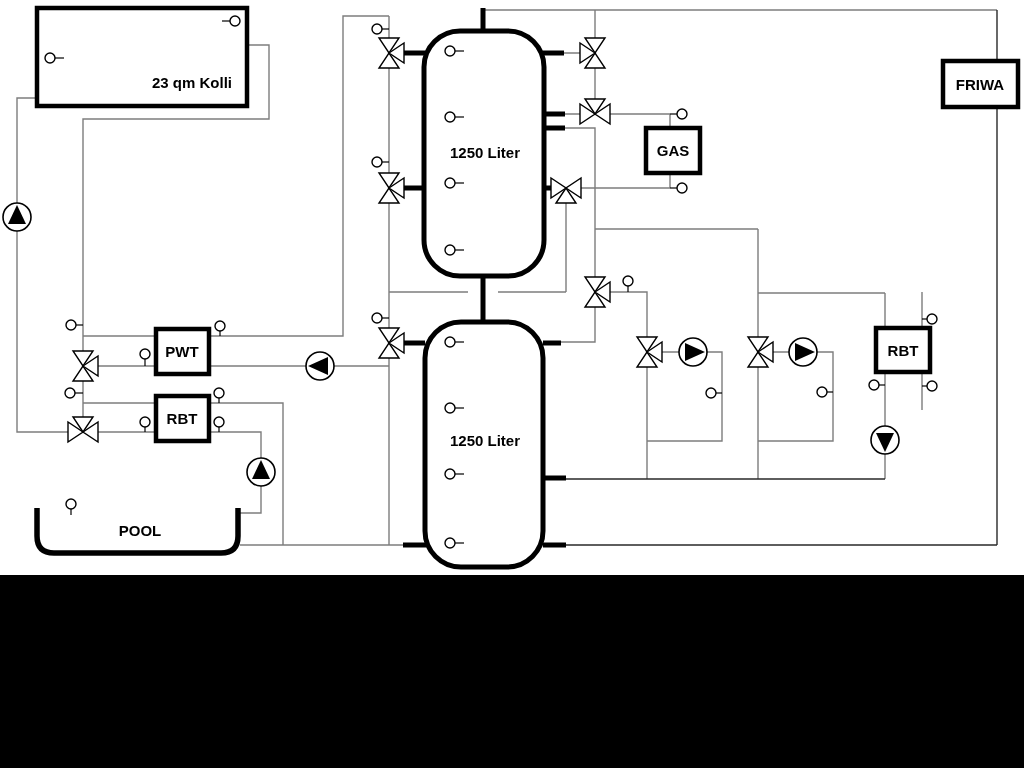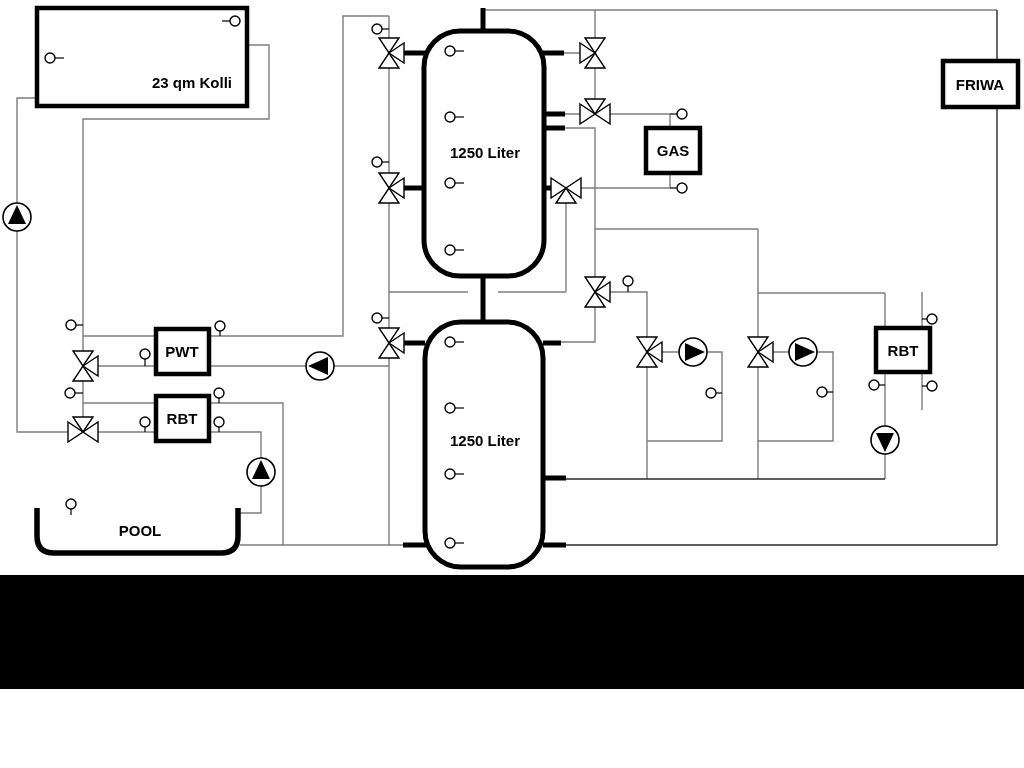--- a/index.html
+++ b/index.html
@@ -1,16 +1,16 @@
 <!DOCTYPE html>
 <html><head>
 <meta charset="utf-8">
 <style>
   html,body{margin:0;padding:0;background:#ffffff;}
-  .stage{position:relative;width:1024px;height:689px;background:#ffffff;overflow:hidden;
+  .stage{position:relative;width:1024px;height:768px;background:#ffffff;overflow:hidden;
          font-family:"Liberation Sans", sans-serif;}
   svg{position:absolute;left:0;top:0;}
   .pipe{stroke:#7d7d7d;stroke-width:1.4;fill:none;}
   .pipe-dark{stroke:#2a2a2a;stroke-width:1.4;fill:none;}
   .thick{stroke:#000000;stroke-width:5;fill:none;}
   .box{fill:#ffffff;stroke:#000000;stroke-width:4.5;}
   .tank{fill:#ffffff;stroke:#000000;stroke-width:5;}
   .valve{fill:#ffffff;stroke:#000000;stroke-width:1.4;stroke-linejoin:miter;}
   .pump-c{fill:#ffffff;stroke:#000000;stroke-width:1.6;}
   .pump-t{fill:#000000;stroke:none;}

